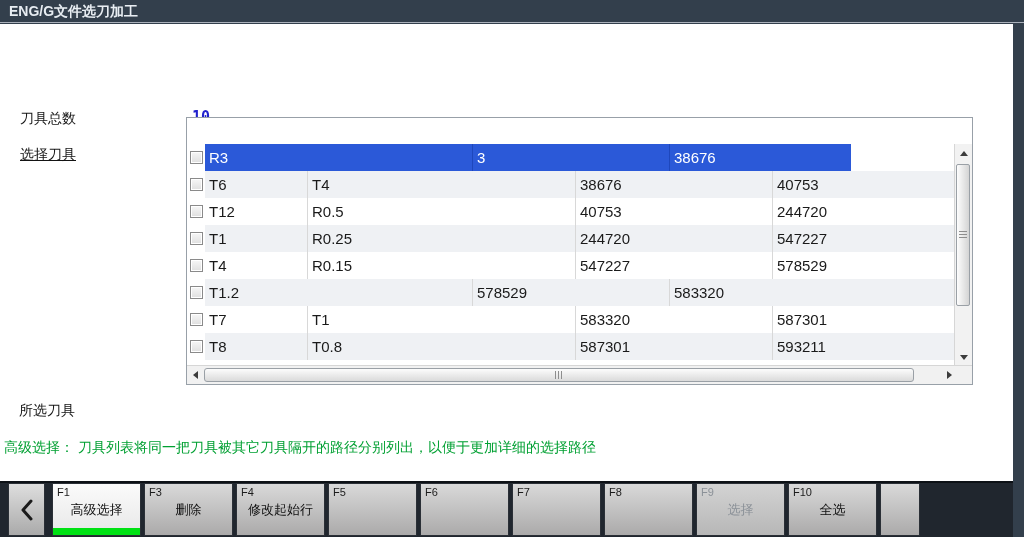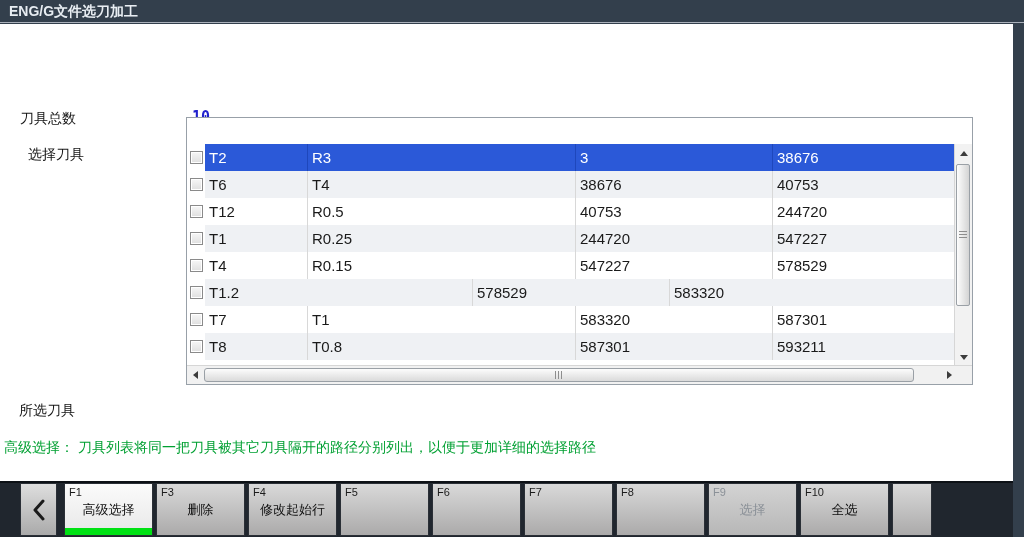--- a/index.html
+++ b/index.html
@@ -7,21 +7,21 @@
     font-family:"Liberation Sans","DejaVu Sans",sans-serif;background:#333f4c;}
   
   .titlebar{position:absolute;left:0;top:0;width:100%;height:23px;background:#333f4c;
     border-bottom:1px solid #aab0ba;color:#e8edf2;font-size:14px;line-height:23px;padding-left:9px;box-sizing:border-box;font-weight:bold;}
   
   .content{position:absolute;left:0;top:24px;width:1013px;height:457px;background:#ffffff;}
   .lbl{position:absolute;font-size:14px;color:#141414;}
   .lbl-total{left:20px;top:86px;}
   .val-total{position:absolute;left:192px;top:84px;font-family:"DejaVu Sans Mono",monospace;
     font-weight:bold;font-size:15px;color:#2121cd;}
-  .lbl-select{left:28px;top:122px;}
+  .lbl-select{left:20px;top:122px;text-decoration:underline;}
   .lbl-selected{left:19px;top:378px;}
   .hint{position:absolute;left:4px;top:415px;font-size:14px;color:#00a032;}
 
   
   .table{position:absolute;left:186px;top:93px;width:787px;height:268px;background:#fff;
     border:1px solid #98a0a8;box-sizing:border-box;}
   .thead{display:flex;height:26px;background:linear-gradient(#f9f9f9,#cecece);
     border-bottom:1px solid #8e959c;box-sizing:border-box;margin-top:47px;}
   .th{display:flex;align-items:center;justify-content:center;font-size:14px;color:#111;
     border-right:1px solid #a5a5a5;box-shadow:inset 1px 0 0 #ffffff;box-sizing:border-box;}
@@ -61,21 +61,21 @@
   .hgrip{position:absolute;left:50%;top:50%;width:8px;height:8px;transform:translate(-50%,-50%);
     background:repeating-linear-gradient(90deg,#8d8d8d 0 1px,transparent 1px 3px);}
   .hcorner{width:15px;flex:none;height:100%;}
 
   
   .right-strip{position:absolute;right:0;top:23px;width:11px;height:514px;background:#333f4c;}
 
   
   .fbar{position:absolute;left:0;bottom:0;width:1013px;height:56px;background:#20262e;
     border-top:2px solid #0d1116;box-sizing:border-box;display:flex;align-items:flex-start;}
-  .fbar-inner{display:flex;height:54px;padding-left:20px;}
+  .fbar-inner{display:flex;height:54px;padding-left:8px;}
   .backbtn{width:37px;height:53px;margin-right:7px;background:linear-gradient(#dedede,#aaaaaa);
     border:1px solid #2a2f36;box-sizing:border-box;display:flex;align-items:center;justify-content:center;}
   .fbtn{position:relative;width:89px;height:53px;margin-right:3px;background:linear-gradient(#d9d9d9,#abaaaa);
     border:1px solid #2a2f36;box-sizing:border-box;display:flex;flex-direction:column;}
   .fbtn .fkey{font-size:11px;color:#1c1c1c;margin:2px 0 0 4px;}
   .fbtn .flabel{font-size:13px;color:#101010;text-align:center;margin-top:3px;}
   .fbtn.active{background:linear-gradient(#fbfbfb,#e7e7e7);}
   .fbtn.active .underline{position:absolute;left:0;right:0;bottom:0;height:7px;background:#00e113;}
   .fbtn.disabled{background:linear-gradient(#d3d3d3,#b7b7b7);}
   .fbtn.disabled .fkey,.fbtn.disabled .flabel{color:#8b9198;}
@@ -98,21 +98,20 @@
           <div class="th c0">刀具号</div>
           <div class="th c1">刀具名</div>
           <div class="th c3">终点行</div>
           <div class="th-spacer"></div>
         </div>
       <div class="tbody">
           <div class="row selected">
             <div class="gutter">
               <div class="checkbox"></div>
             </div>
-            <div class="cell c0">T2</div>
             <div class="cell c1">R3</div>
             <div class="cell c2">3</div>
             <div class="cell c3">38676</div>
           </div>
           <div class="row alt">
             <div class="gutter">
               <div class="checkbox"></div>
             </div>
             <div class="cell c0">T6</div>
             <div class="cell c1">T4</div>

